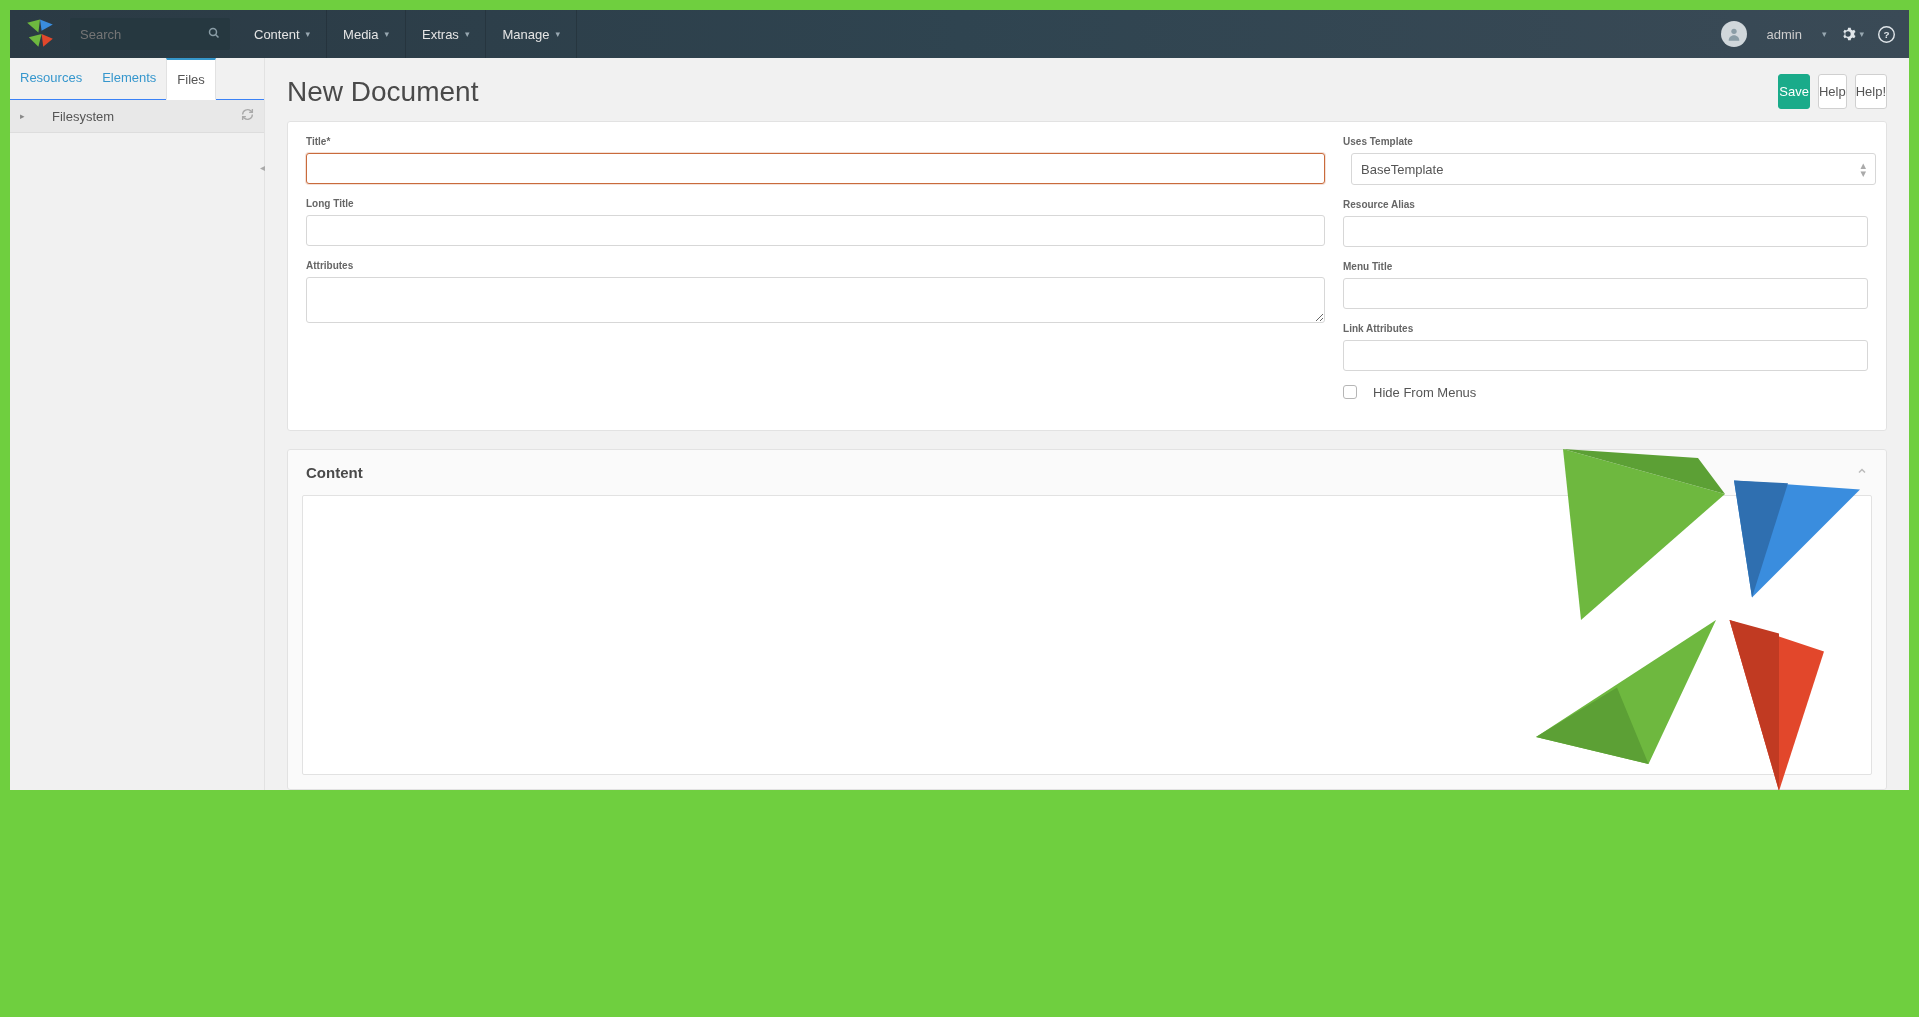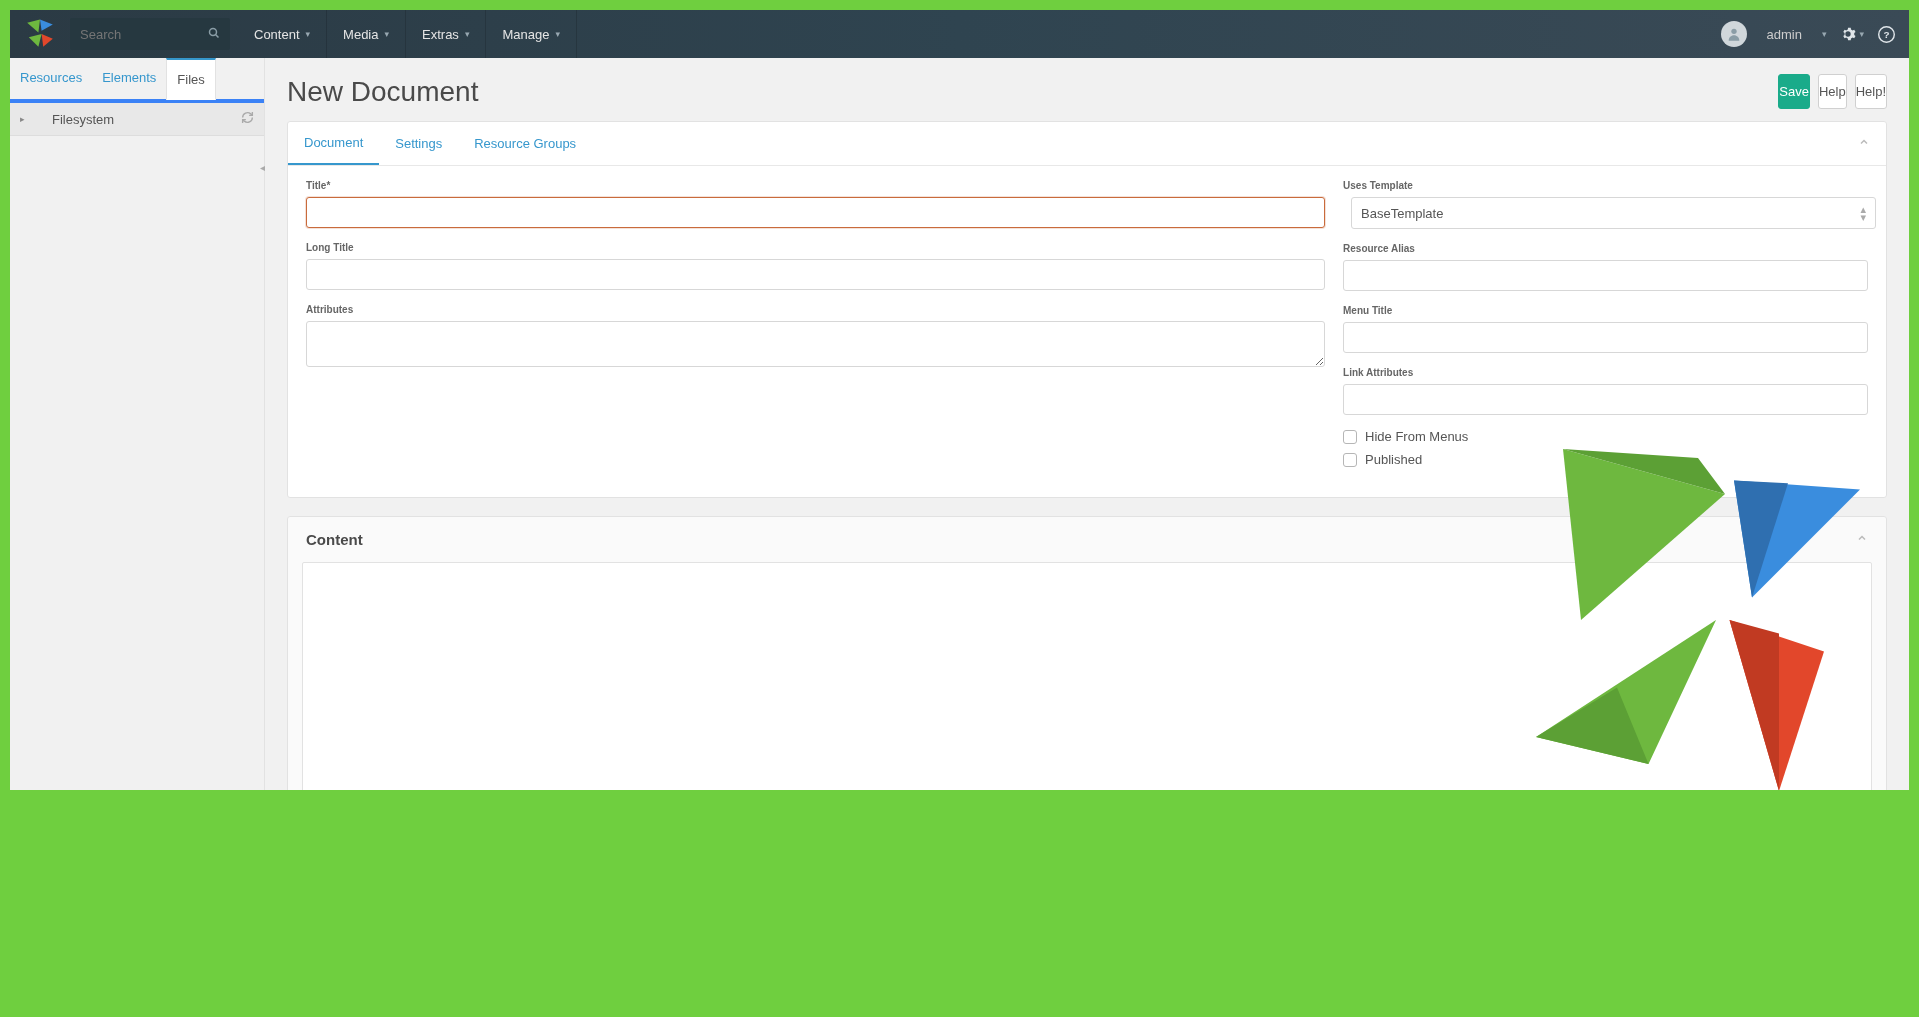--- a/index.html
+++ b/index.html
@@ -33,21 +33,21 @@
 .nav-item .caret { margin-left: 6px; color: #98a8b1; font-size: 9px; }
 .topbar-right { margin-left: auto; display: flex; align-items: center; padding-right: 14px; gap: 14px; }
 .user-chip { display: flex; align-items: center; gap: 20px; cursor: pointer; }
 .avatar { width: 26px; height: 26px; background: #d0d7db; border-radius: 50%; display:flex; align-items:center; justify-content:center; }
 .avatar svg { width: 16px; height: 16px; fill: #8a9da6; }
 .icon-btn { color: #e0e6ea; cursor: pointer; display:flex; align-items:center; }
 
 
 .main-row { display: flex; height: calc(100% - 48px); }
 .sidebar { width: 255px; background: #f1f1f1; border-right: 1px solid #e2e2e2; position: relative; }
-.side-tabs { display: flex; border-bottom: 4px solid #3b82f6; font-size: 13px; }
+.side-tabs { display: flex; border-bottom: 1px solid #3b82f6; font-size: 13px; }
 .side-tab { padding: 12px 10px; color: #3697cd; cursor: pointer; }
 .side-tab.active { background: #fff; border: 1px solid #e2e2e2; border-bottom: 1px solid #fff; border-top: 2px solid #3697cd; color: #555; margin-bottom: -1px; }
 .tree-row {
   display: flex; align-items: center; padding: 8px 10px; background: #e8e8e8;
   border-bottom: 1px solid #ddd; font-size: 13px; color: #555;
 }
 .tree-row .arr { width: 14px; color: #888; font-size: 9px; }
 .tree-row .refresh { margin-left: auto; color: #aaa; font-size: 13px; }
 .tree-row .name { padding-left: 18px; }
 .collapse-handle { position: absolute; right: -1px; top: 104px; color: #aaa; font-size: 10px; }
@@ -72,21 +72,21 @@
 .field { margin-bottom: 14px; }
 .field label { display: block; font-size: 10px; color: #666; font-weight: 600; margin-bottom: 6px; }
 .field input[type=text], .field textarea, .field .select {
   width: 100%; border: 1px solid #d7d7d7; border-radius: 3px; padding: 7px 9px;
   font-size: 13px; background: #fff; color: #555;
 }
 .field input.required-highlight { border: 1px solid #c96b3c; box-shadow: 0 0 0 1px rgba(201,107,60,.2); }
 .field textarea { resize: vertical; }
 .field .select { display:flex; align-items:center; justify-content:space-between;margin-left:8px; }
 .field .select .sort { color:#aaa; font-size:11px; line-height:8px; }
-.check-row { display: flex; align-items: center; gap: 8px; font-size: 13px; color: #555; margin-bottom: 8px; }
+.check-row { display: flex; gap: 16px; font-size: 13px; color: #555; margin-bottom: 8px; }
 .check-row .cb { width: 14px; height: 14px; border: 1.5px solid #b6b6b6; border-radius: 3px; }
 
 
 .section { background: #fafafa; border: 1px solid #e2e2e2; border-radius: 3px; }
 .section-head { display:flex; align-items:center; padding: 14px 18px; font-size: 15px; font-weight: 600; color:#4a4a4a; }
 .section-head .collapse { margin-left:auto; color:#bbb; cursor:pointer; font-size:13px; }
 .rich-editor { margin: 0 14px 14px 14px; background:#fff; border:1px solid #e2e2e2; height: 280px; border-radius:2px; }
 
 
 .big-logo { position: absolute; right: 40px; bottom: -10px; width: 360px; height: 360px; pointer-events:none; }
@@ -185,30 +185,20 @@
       <div class="page-head">
         <div class="page-title">New Document</div>
         <div class="action-buttons">
           <button class="btn primary">Save</button>
           <button class="btn">Help</button>
           <button class="btn">Help!</button>
         </div>
       </div>
 
       <div class="panel">
-        <div class="panel-tabs">
-          <div class="panel-tab active">Document</div>
-          <div class="panel-tab">Settings</div>
-          <div class="panel-tab">Resource Groups</div>
-          <div class="panel-collapse">
-            <svg width="12" height="12" viewBox="0 0 24 24" fill="none" stroke="currentColor" stroke-width="3">
-                <polyline points="6 15 12 9 18 15"></polyline>
-              </svg>
-          </div>
-        </div>
         <div class="form-body">
           <div class="form-col-left">
             <div class="field">
               <label>Title*</label>
               <input type="text" class="required-highlight" value="" style="">
             </div>
             <div class="field">
               <label>Long Title</label>
               <input type="text" value="" style="">
             </div>
@@ -233,24 +223,20 @@
               <label>Menu Title</label>
               <input type="text" value="" style="">
             </div>
             <div class="field">
               <label>Link Attributes</label>
               <input type="text" value="" style="">
             </div>
             <div class="check-row">
               <span class="cb"></span>
               <span>Hide From Menus</span>
-            </div>
-            <div class="check-row">
-              <span class="cb"></span>
-              <span>Published</span>
             </div>
           </div>
         </div>
       </div>
 
       <div class="section">
         <div class="section-head">
           <span>Content</span>
           <span class="collapse">
             <svg width="12" height="12" viewBox="0 0 24 24" fill="none" stroke="currentColor" stroke-width="3">

